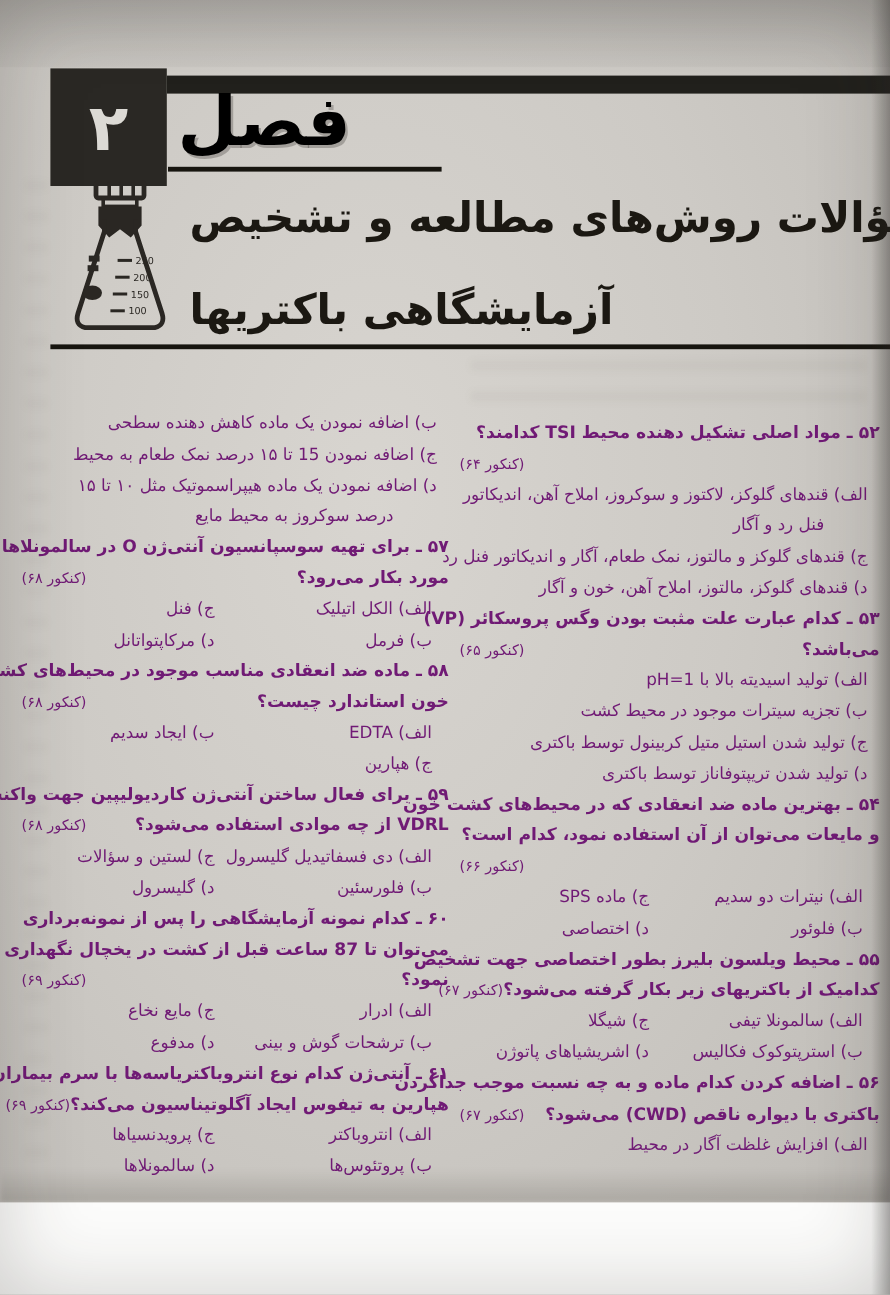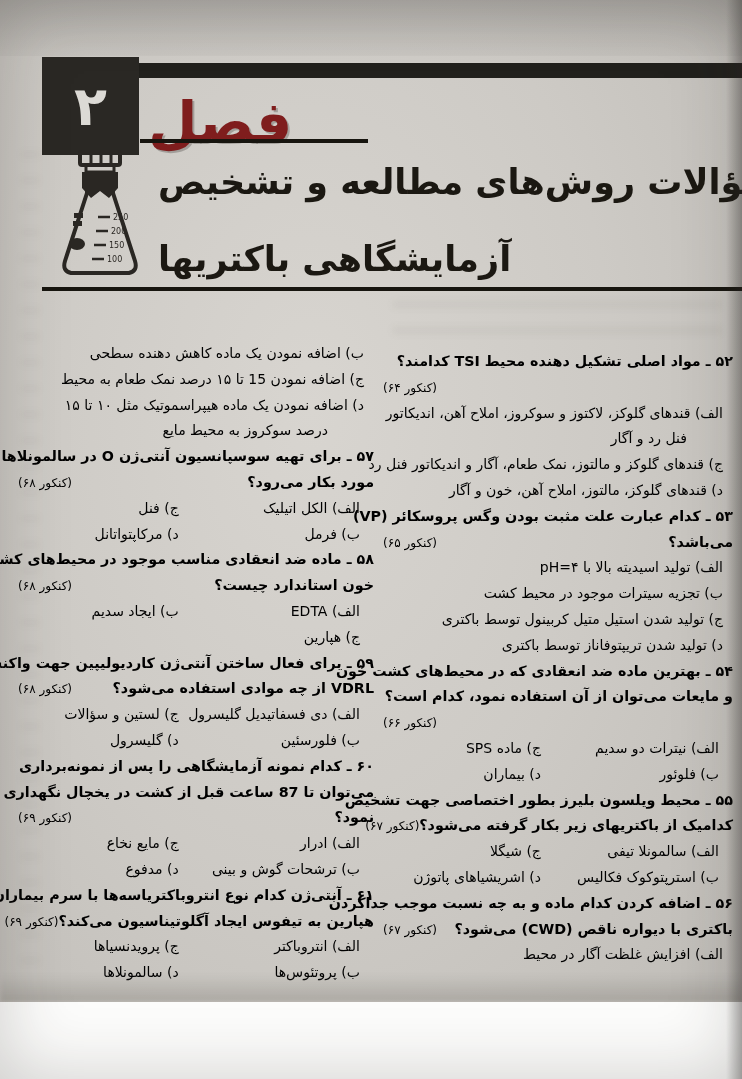--- a/index.html
+++ b/index.html
@@ -22,32 +22,32 @@
     background:repeating-linear-gradient(to bottom, rgba(95,90,80,0.10) 0 9px, rgba(0,0,0,0) 9px 26px);}
   .bleed.a{left:392px;top:300px;width:330px;height:52px;}
   .bleed.b{left:20px;top:150px;width:20px;height:820px;opacity:.35;}
   .pre-footer{position:absolute;left:0;right:0;top:974px;height:28px;filter:blur(2px);
     background:linear-gradient(to bottom, rgba(0,0,0,0), rgba(100,95,87,0.28));}
 
   
   .chapter-box{position:absolute;left:42px;top:57px;width:97px;height:98px;background:#2a2824;
     display:flex;align-items:center;justify-content:center;color:#dcdad5;font-size:54px;font-weight:bold;}
   .top-bar{position:absolute;left:139px;top:63px;right:0;height:15px;background:#21201c;}
-  .chapter-word{position:absolute;left:148px;top:74px;font-size:57px;font-weight:bold;color:#7f1d1d;
-    line-height:1;letter-spacing:1px;text-shadow:2px 2px 0 rgba(23,21,15,0.25);margin-top:20px;}
+  .chapter-word{position:absolute;left:148px;top:74px;font-size:57px;font-weight:bold;color:#000000;
+    line-height:1;letter-spacing:1px;text-shadow:2px 2px 0 rgba(23,21,15,0.25);}
   .chapter-underline{position:absolute;left:140px;top:139px;width:228px;height:4px;background:#17150f;}
   .flask{position:absolute;left:50px;top:149px;}
   .title-line{position:absolute;left:158px;direction:rtl;text-align:left;
     font-size:35px;font-weight:bold;color:#1b1812;white-space:nowrap;}
   .title-1{top:162px;}
   .title-2{top:239px;}
   .title-rule{position:absolute;left:42px;top:287px;right:0;height:4px;background:#17150f;}
 
   
-  .col{position:absolute;direction:rtl;color:#000000;}
+  .col{position:absolute;direction:rtl;color:#701a75;}
   .col-right{left:383px;top:349px;width:350px;}
   .col-left{left:18px;top:341px;width:356px;}
   .line{height:25.8px;line-height:25.8px;font-size:14px;white-space:nowrap;}
   .stem{font-weight:bold;font-size:14.3px;}
   .flex{display:flex;justify-content:space-between;align-items:baseline;}
   .konkur{font-size:12px;font-weight:normal;}
   .konkur-line{text-align:left;}
   .opt{padding-right:10px;}
   .opt.continuation{padding-right:46px;}
   .pair{display:flex;padding-right:14px;}
@@ -111,36 +111,36 @@
       <div class="line opt continuation">فنل رد و آگار</div>
       <div class="line opt">ج) قندهای گلوکز و مالتوز، نمک طعام، آگار و اندیکاتور فنل رد</div>
       <div class="line opt">د) قندهای گلوکز، مالتوز، املاح آهن، خون و آگار</div>
     </div>
     <div>
       <div class="line stem">۵۳ ـ کدام عبارت علت مثبت بودن وگس پروسکائر (VP)</div>
       <div class="line stem flex">
         <span>می‌باشد؟</span>
         <span class="konkur">(کنکور ۶۵)</span>
       </div>
-      <div class="line opt">الف) تولید اسیدیته بالا با pH=۴</div>
+      <div class="line opt">الف) تولید اسیدیته بالا با pH=1</div>
       <div class="line opt">ب) تجزیه سیترات موجود در محیط کشت</div>
       <div class="line opt">ج) تولید شدن استیل متیل کربینول توسط باکتری</div>
       <div class="line opt">د) تولید شدن تریپتوفاناز توسط باکتری</div>
     </div>
     <div>
       <div class="line stem">۵۴ ـ بهترین ماده ضد انعقادی که در محیط‌های کشت خون</div>
       <div class="line stem">و مایعات می‌توان از آن استفاده نمود، کدام است؟</div>
       <div class="line konkur-line"><span class="konkur">(کنکور ۶۶)</span></div>
       <div class="line pair">
         <span class="first">الف) نیترات دو سدیم</span>
         <span class="second">ج) ماده SPS</span>
       </div>
       <div class="line pair">
         <span class="first">ب) فلوئور</span>
-        <span class="second">د) بیماران</span>
+        <span class="second">د) اختصاصی</span>
       </div>
     </div>
     <div>
       <div class="line stem">۵۵ ـ محیط ویلسون بلیرز بطور اختصاصی جهت تشخیص</div>
       <div class="line stem flex">
         <span>کدامیک از باکتریهای زیر بکار گرفته می‌شود؟</span>
         <span class="konkur">(کنکور ۶۷)</span>
       </div>
       <div class="line pair">
         <span class="first">الف) سالمونلا تیفی</span>

